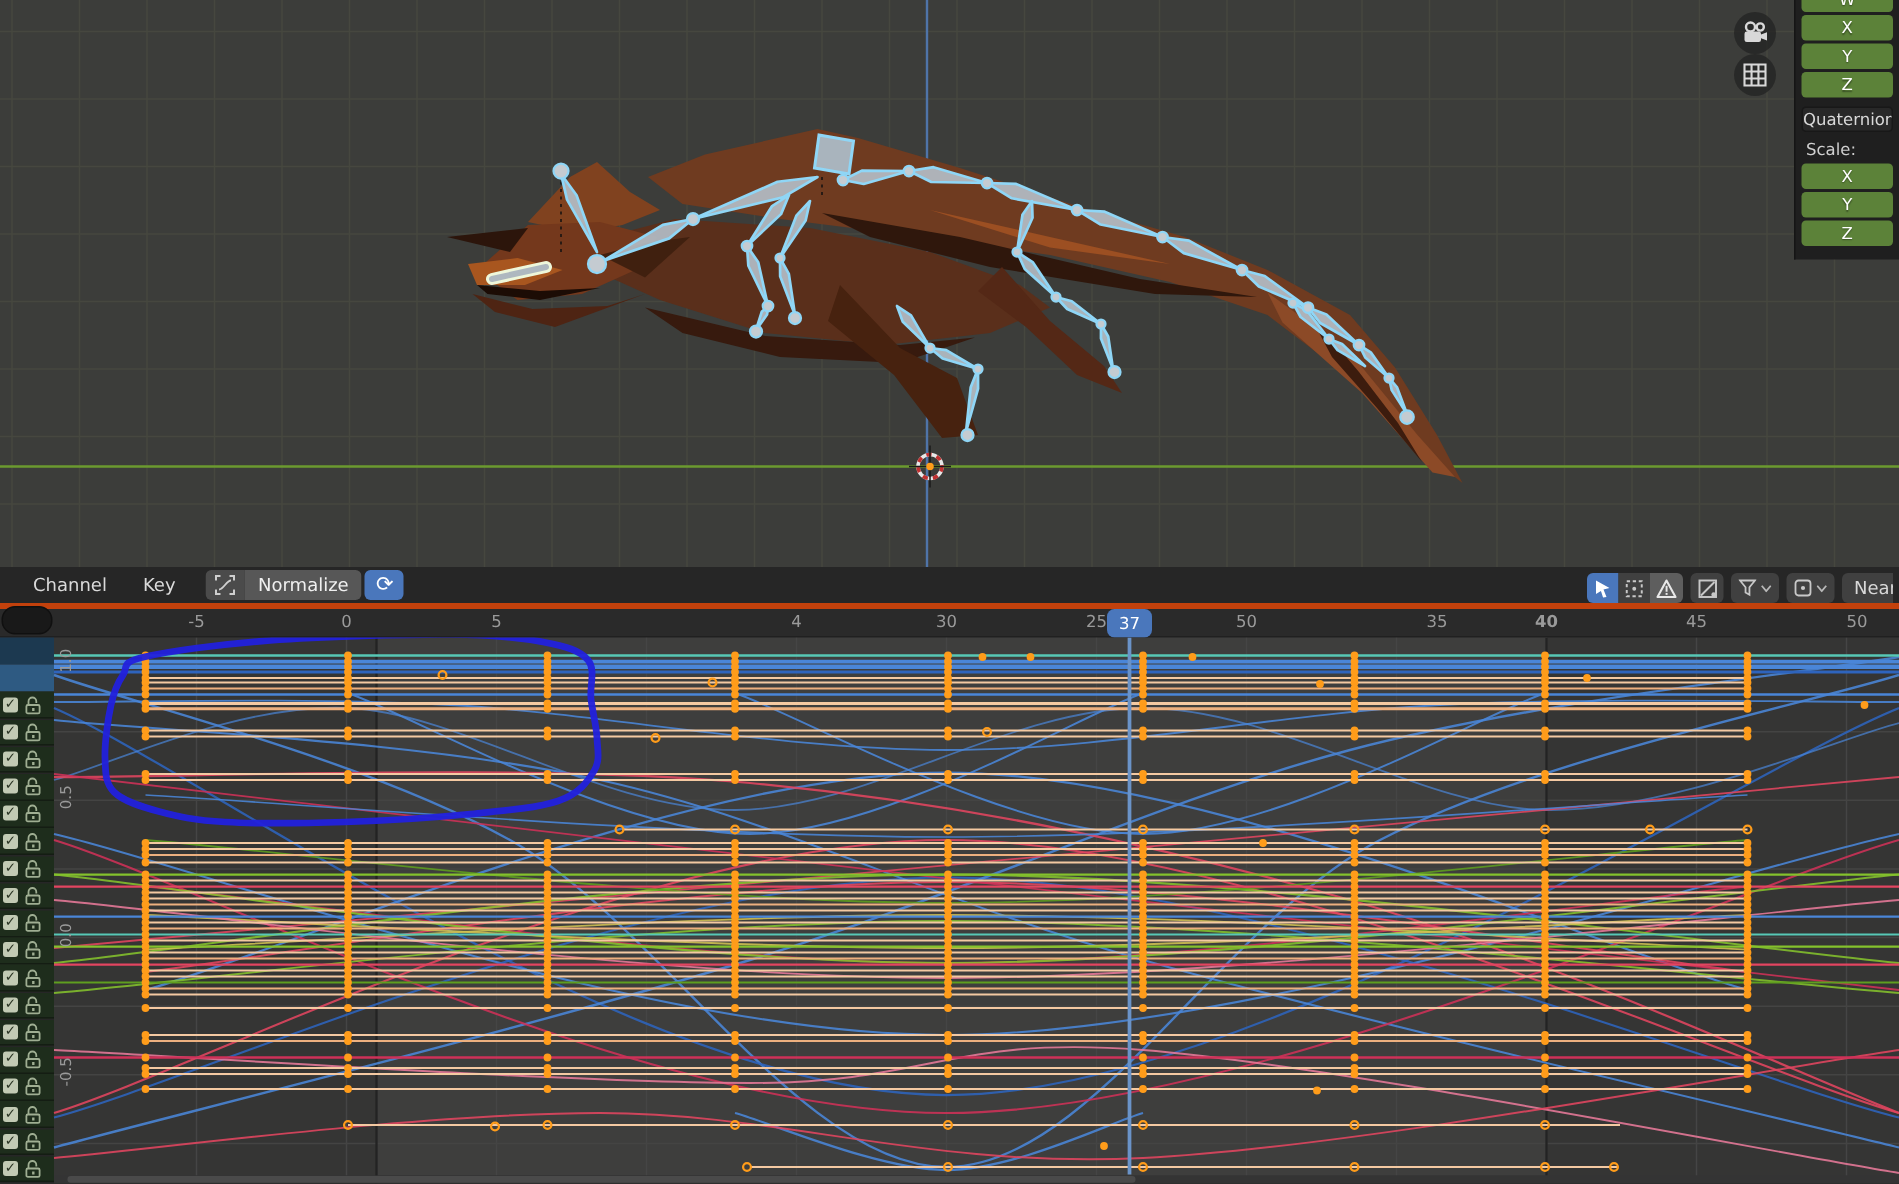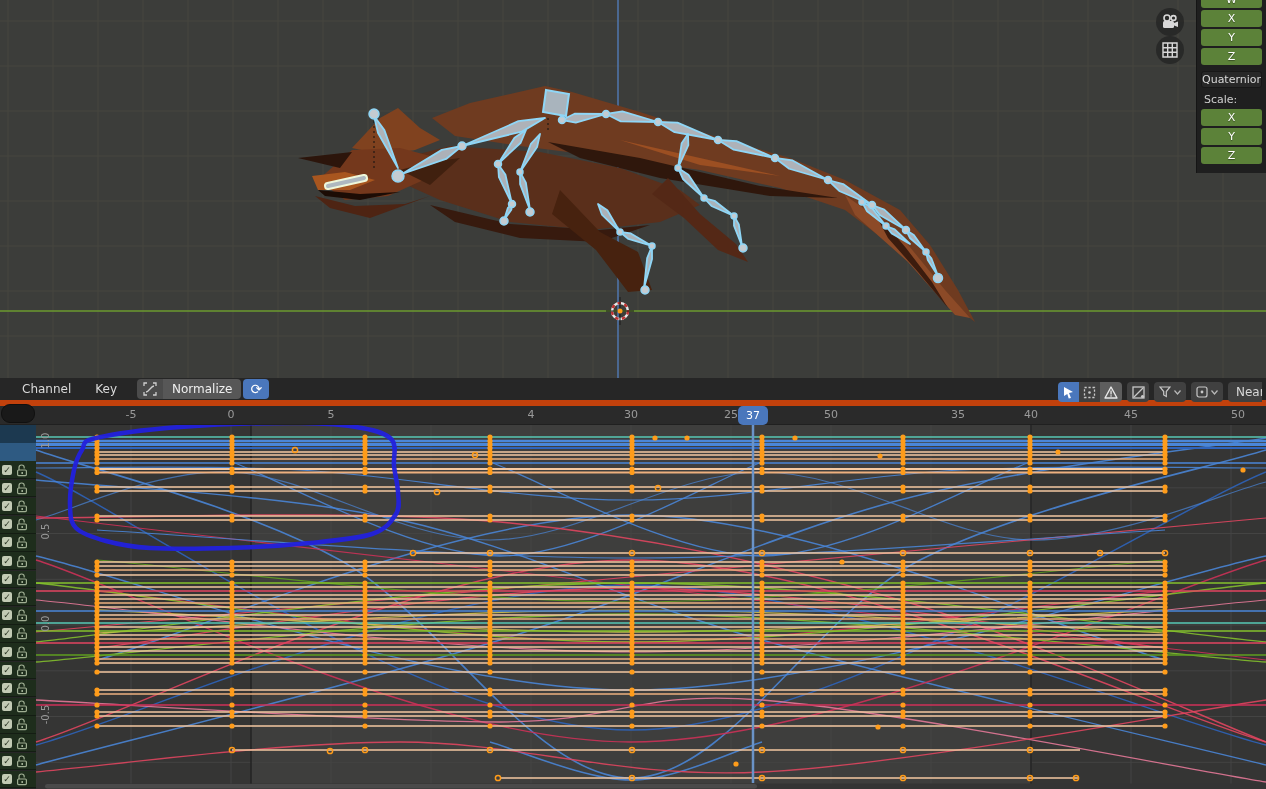--- a/index.html
+++ b/index.html
@@ -14,21 +14,21 @@
   #side-panel{position:absolute;left:1196px;top:0;width:70px;height:173px;background:#1f1f1f;
               border-left:1px solid #151515;overflow:hidden;padding:0 3px;}
   .tf-btn{height:17px;margin:2px 1px 0 1px;background:#5c8239;border-radius:3px;color:#fff;
           font-size:11px;text-align:center;line-height:17px;text-shadow:0 1px 1px rgba(0,0,0,.4);}
   .qbox{height:17px;margin:6px 1px 2px 1px;background:#282828;border:1px solid #181818;border-radius:3px;
         color:#d9d9d9;font-size:11px;text-align:center;line-height:15px;overflow:hidden;white-space:nowrap;}
   .plabel{color:#cfcfcf;font-size:11px;margin:5px 2px 3px 4px;}
   
   #geditor{position:absolute;left:0;top:378px;width:1266px;height:411px;background:#3d3d3c;}
   #ge-header{position:absolute;left:0;top:0;width:1266px;height:28px;background:#262626;
-             display:flex;align-items:center;border-bottom:6px solid #c2410c;}
+             display:flex;align-items:center;border-bottom:4px solid #c2410c;}
   .menu-item{color:#dadada;font-size:12px;padding:0 12px;line-height:27px;}
   .tool-group{display:flex;align-items:center;height:20px;border-radius:4px;overflow:hidden;}
   .tool-seg{height:37px;display:flex;align-items:center;justify-content:center;}
   .norm-icon{width:26px;background:#4b4b4b;}
   .norm-label{background:#575757;color:#efefef;font-size:12px;padding:0 9px;line-height:20px;}
   .refresh-btn{width:26px;height:20px;margin-left:2px;border-radius:4px;background:#4a77bc;color:#fff;
                font-size:14px;display:flex;align-items:center;justify-content:center;}
   #hdr-right{position:absolute;right:4px;top:4px;display:flex;align-items:center;gap:5px;}
   .hbtn{height:20px;display:flex;align-items:center;justify-content:center;background:#404040;}
   .hgroup{display:flex;border-radius:4px;overflow:hidden;}
@@ -288,21 +288,21 @@
     <div id="ge-ruler">
         <div class="rtick" style="left: 131px;">-5</div>
         <div class="rtick" style="left: 231px;">0</div>
         <div class="rtick" style="left: 331px;">5</div>
         <div class="rtick" style="left: 431px; margin-top: 32px;">10</div>
         <div class="rtick" style="left: 531px;">4</div>
         <div class="rtick" style="left: 631px;">30</div>
         <div class="rtick" style="left: 731px;">25</div>
         <div class="rtick" style="left: 831px;">50</div>
         <div class="rtick" style="left: 931px; margin-left: 27px;">35</div>
-        <div class="rtick" style="left: 1031px;">40</div>
+        <div class="rtick" style="left: 1031px; font-weight: bold;">40</div>
         <div class="rtick" style="left: 1131px;">45</div>
         <div class="rtick" style="left: 1238px; text-align: center;">50</div>
         <div id="frame-badge" style="left: 753px;">37</div>
       </div>
     <div id="ch-search"></div>
     <div id="channel-list">
         <div class="ch-row sel1" style="top: 0px;"></div>
         <div class="ch-row sel2" style="top: 18.2px;"></div>
         <div class="ch-row green" style="top: 36.4px;">
           <div class="chk">✓</div>

